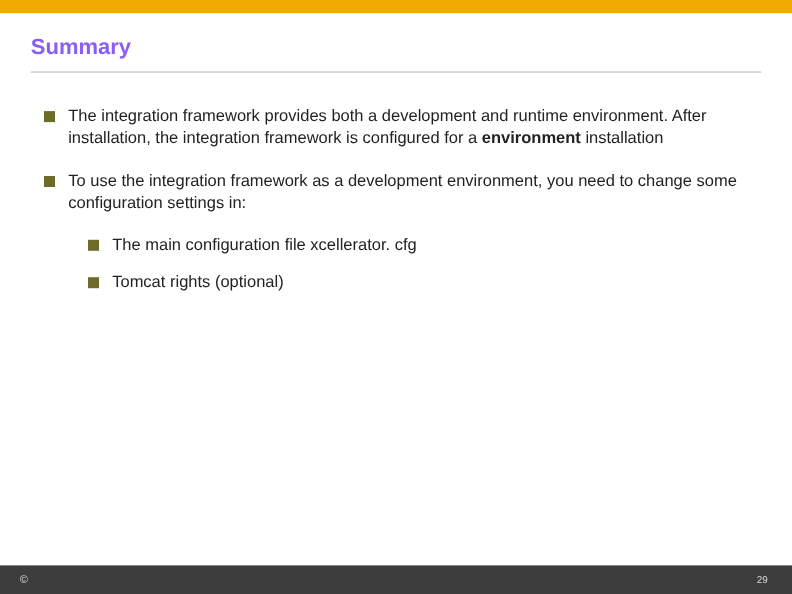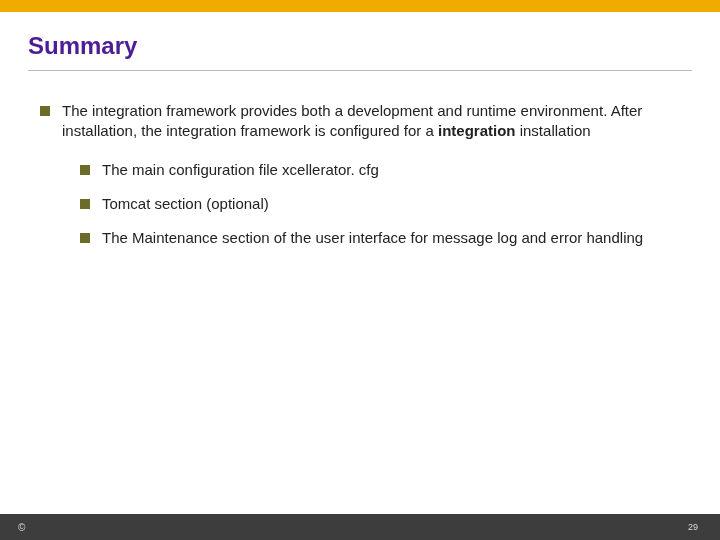--- a/index.html
+++ b/index.html
@@ -12,23 +12,23 @@
     color: #222;
     overflow: hidden;
     position: relative;
   }
   .top-bar {
     width: 720px;
     height: 12px;
     background: #f0ab00; 
   }
   .heading {
-    font-size: 24px;
+    font-size: 20px;
     font-weight: bold;
-    color: #4c1d95;
+    color: #8b5cf6;
     padding: 20px 32px 10px 28px;
   }
   .rule {
     border: none;
     border-top: 1px solid #bbb;
     margin: 0 28px 0 28px;
   }
   .content {
     padding: 30px 40px 0 40px;
     font-size: 15px;
@@ -78,39 +78,39 @@
 <div class="top-bar"></div>
 
 <div class="heading">Summary</div>
 <hr class="rule">
 
 <div class="content">
 
   <div class="bullet-row">
     <div class="sq"></div>
     <div class="txt">
-      <span>The integration framework provides both a development and runtime environment. After installation, the integration framework is configured for a </span><b>integration</b><span> installation</span>
+      <span>The integration framework provides both a development and runtime environment. After installation, the integration framework is configured for a </span><b>environment</b><span> installation</span>
     </div>
   </div>
 
+  <div class="bullet-row">
+    <div class="sq"></div>
+    <div class="txt">To  use the integration framework as a development environment, you need to change some configuration settings in:</div>
+  </div>
 
   <div class="bullet-row sub">
     <div class="sq"></div>
     <div class="txt">The main configuration file xcellerator. cfg</div>
   </div>
 
   <div class="bullet-row sub">
     <div class="sq"></div>
-    <div class="txt">Tomcat section (optional)</div>
+    <div class="txt">Tomcat rights (optional)</div>
   </div>
 
-  <div class="bullet-row sub">
-    <div class="sq"></div>
-    <div class="txt">The Maintenance section of the user interface for message log and error handling</div>
-  </div>
 
 </div>
 
 <div class="footer">
   <div class="footer-left">
     <span class="copy-mark">©</span>
   </div>
   <div>29</div>
 </div>
 

